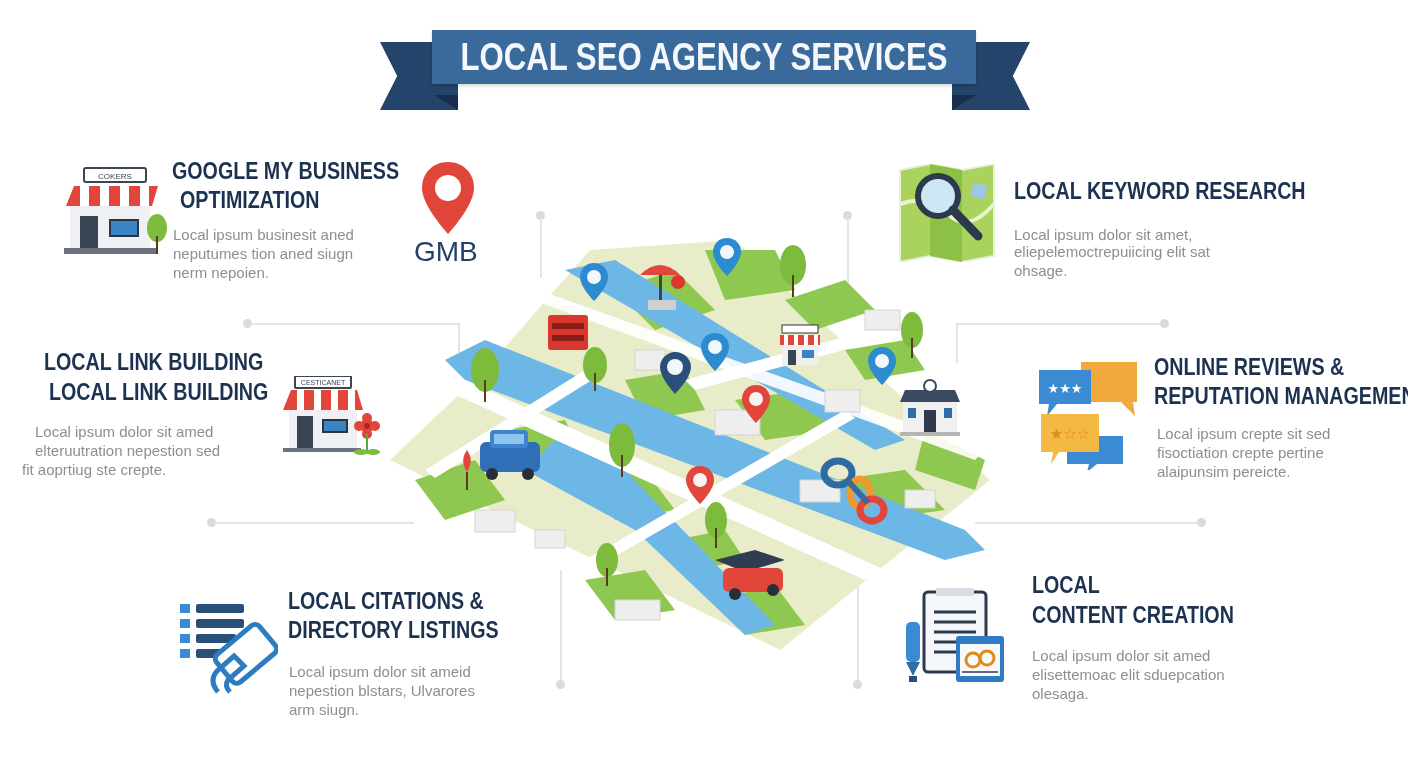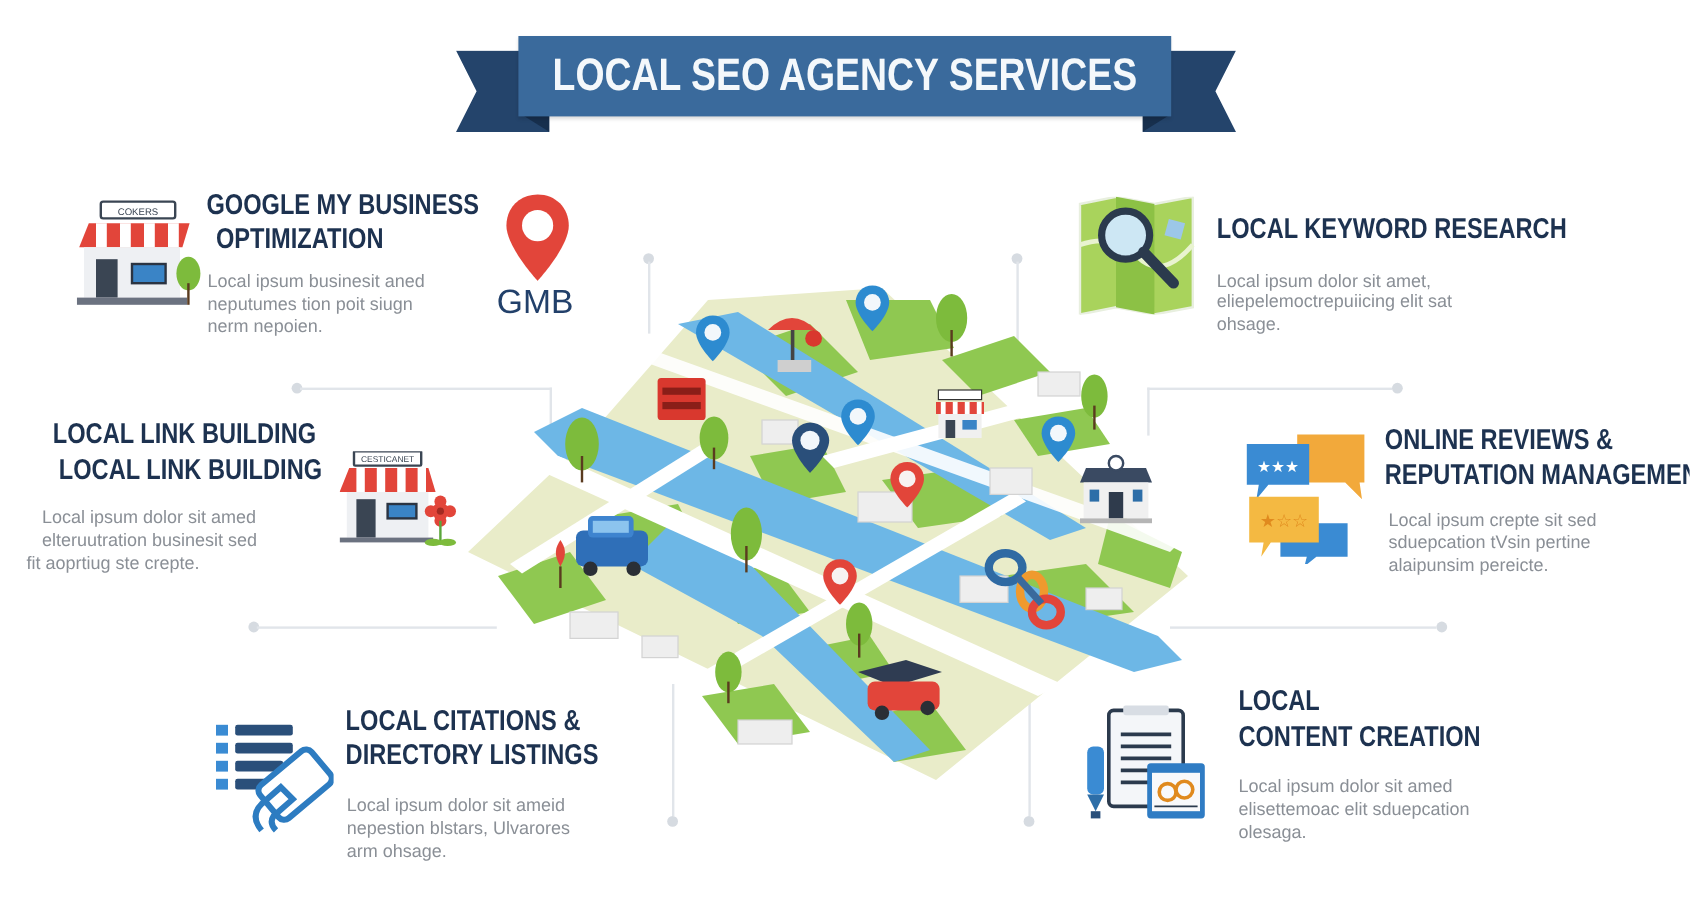--- a/index.html
+++ b/index.html
@@ -5,21 +5,21 @@
   html, body { margin:0; padding:0; background:#ffffff; }
   body { width:1408px; height:768px; position:relative; overflow:hidden; font-family:"Liberation Sans", sans-serif; }
   .abs { position:absolute; }
   
   .ribbon-tail { position:absolute; top:42px; width:78px; height:68px; background:#24446b; }
   .ribbon-tail.left { left:380px; clip-path:polygon(0 0,100% 0,100% 100%,0 100%,22% 50%); }
   .ribbon-tail.right { left:952px; width:78px; clip-path:polygon(0 0,100% 0,78% 50%,100% 100%,0 100%); }
   .ribbon-fold { position:absolute; top:95px; width:24px; height:15px; background:#172f4d; }
   .ribbon-fold.left { left:434px; clip-path:polygon(0 0,100% 0,100% 100%); }
   .ribbon-fold.right { left:952px; clip-path:polygon(0 0,100% 0,0 100%); }
-  .ribbon-main { position:absolute; left:432px; top:30px; width:544px; height:67px; background:#3a6a9c; display:flex; align-items:center; justify-content:center; box-shadow:0 2px 3px rgba(0,0,0,.15);text-align:center; }
+  .ribbon-main { position:absolute; left:432px; top:30px; width:544px; height:54px; background:#3a6a9c; display:flex; align-items:center; justify-content:center; box-shadow:0 2px 3px rgba(0,0,0,.15);text-align:center; }
   .ribbon-title { color:#f4f8fb; font-family:"Liberation Sans", sans-serif; font-weight:bold; font-size:38px; letter-spacing:0px; transform:scaleX(0.82); white-space:nowrap; }
   
   .svc-title { position:absolute; color:#1d3250; font-weight:bold; font-size:24px; line-height:29px; transform-origin:left top; transform:scaleX(0.82); white-space:nowrap; }
   .svc-desc { position:absolute; color:#8a8f96; font-size:15px; line-height:19px; white-space:nowrap; }
   .line-h { position:absolute; height:2px; background:#e1e5ea; }
   .line-v { position:absolute; width:2px; background:#e1e5ea; }
   .dot { position:absolute; width:9px; height:9px; border-radius:50%; background:#d6dbe1; }
   .gmb { position:absolute; left:414px; top:236px; color:#22406a; font-size:28px; font-weight:normal; }
   svg { display:block; }
 </style>
@@ -230,36 +230,36 @@
       <rect x="16" y="50" width="18" height="32" fill="#3a4553"></rect>
       <rect x="46" y="54" width="28" height="16" fill="#3a84c6" stroke="#2b3442" stroke-width="2"></rect>
       <rect x="0" y="82" width="92" height="6" fill="#6b7280"></rect>
       <ellipse cx="93" cy="62" rx="10" ry="14" fill="#7dbb3c"></ellipse>
       <rect x="92" y="70" width="2" height="18" fill="#5a3b1f"></rect>
     </svg>
   </div>
   <div class="svc-title" style="left:172px;top:156px">GOOGLE MY BUSINESS</div>
   <div class="svc-title" style="left:180px;top:185px">OPTIMIZATION</div>
   <div class="svc-desc" style="left:173px;top:225px">Local ipsum businesit aned</div>
-  <div class="svc-desc" style="left:173px;top:244px">neputumes tion poit siugn</div>
+  <div class="svc-desc" style="left:173px;top:244px">neputumes tion aned siugn</div>
   <div class="svc-desc" style="left:173px;top:263px">nerm nepoien.</div>
   <div class="abs" style="left:420px;top:160px;width:56px;height:76px">
     <svg width="56" height="76" viewBox="0 0 56 76">
       <path d="M28,2 C43,2 54,13 54,28 C54,46 28,74 28,74 C28,74 2,46 2,28 C2,13 13,2 28,2Z" fill="#e2453a"></path>
       <circle cx="28" cy="28" r="13" fill="#ffffff"></circle>
     </svg>
   </div>
   <div class="gmb">GMB</div>
 </div>
 
 <div>
   <div class="svc-title" style="left:44px;top:347px">LOCAL LINK BUILDING</div>
   <div class="svc-title" style="left:49px;top:377px">LOCAL LINK BUILDING</div>
   <div class="svc-desc" style="left:35px;top:422px">Local ipsum dolor sit amed</div>
-  <div class="svc-desc" style="left:35px;top:441px">elteruutration businesit sed</div>
+  <div class="svc-desc" style="left:35px;top:441px">elteruutration nepestion sed</div>
   <div class="svc-desc" style="left:22px;top:460px">fit aoprtiug ste crepte.</div>
   <div class="abs" style="left:283px;top:376px;width:100px;height:84px">
     <svg width="100" height="84" viewBox="0 0 100 84">
       <rect x="12" y="0" width="56" height="12" fill="#fff" stroke="#3a4553" stroke-width="2" rx="1"></rect>
       <text x="40" y="9" font-size="7" text-anchor="middle" fill="#3a4553" font-family="Liberation Sans, sans-serif">CESTICANET</text>
       <path d="M0,34 L8,14 L74,14 L80,34 Z" fill="#e2453a"></path>
       <rect x="14" y="14" width="7" height="20" fill="#fff"></rect>
         <rect x="31" y="14" width="7" height="20" fill="#fff"></rect>
         <rect x="48" y="14" width="7" height="20" fill="#fff"></rect>
         <rect x="65" y="14" width="7" height="20" fill="#fff"></rect>
@@ -294,21 +294,21 @@
       <g transform="rotate(-40 65 55)">
         <rect x="40" y="38" width="56" height="36" rx="6" fill="#fff" stroke="#2d7cc1" stroke-width="5"></rect>
       </g>
       <path d="M40,92 Q30,80 40,70 L56,56 L66,66 L50,80 Q46,86 52,92" fill="none" stroke="#2d7cc1" stroke-width="5"></path>
     </svg>
   </div>
   <div class="svc-title" style="left:288px;top:586px">LOCAL CITATIONS &amp;</div>
   <div class="svc-title" style="left:288px;top:615px">DIRECTORY LISTINGS</div>
   <div class="svc-desc" style="left:289px;top:662px">Local ipsum dolor sit ameid</div>
   <div class="svc-desc" style="left:289px;top:681px">nepestion blstars, Ulvarores</div>
-  <div class="svc-desc" style="left:289px;top:700px">arm ohsage.</div>
+  <div class="svc-desc" style="left:289px;top:700px">arm siugn.</div>
 </div>
 
 <div>
   <div class="abs" style="left:898px;top:164px;width:98px;height:98px">
     <svg width="98" height="98" viewBox="0 0 98 98">
       <polygon points="2,6 32,0 64,6 96,0 96,92 64,98 32,92 2,98" fill="#a9d35c" stroke="#e8efdf" stroke-width="2"></polygon>
       <polygon points="32,0 64,6 64,98 32,92" fill="#8cc145"></polygon>
       <path d="M2,40 Q30,30 50,50 T96,40" fill="none" stroke="#e9f3d0" stroke-width="4"></path>
       <rect x="74" y="20" width="14" height="14" fill="#9cc7e8" transform="rotate(15 81 27)"></rect>
       <circle cx="40" cy="32" r="20" fill="#cde7f4" stroke="#2b3a4d" stroke-width="6"></circle>
@@ -328,21 +328,21 @@
       <path d="M2,10 H54 V44 H20 L10,56 L12,44 H2 Z" fill="#3a8bd3"></path>
       <text x="28" y="33" font-size="13" text-anchor="middle" fill="#fff" font-family="DejaVu Sans, sans-serif">★★★</text>
       <path d="M30,76 H86 V104 H60 L50,112 L52,104 H30 Z" fill="#3a8bd3"></path>
       <path d="M4,54 H62 V92 H22 L14,104 L16,92 H4 Z" fill="#f4b942"></path>
       <text x="33" y="79" font-size="15" text-anchor="middle" fill="#e08a1e" font-family="DejaVu Sans, sans-serif">★☆☆</text>
     </svg>
   </div>
   <div class="svc-title" style="left:1154px;top:352px">ONLINE REVIEWS &amp;</div>
   <div class="svc-title" style="left:1154px;top:381px">REPUTATION MANAGEMENT</div>
   <div class="svc-desc" style="left:1157px;top:424px">Local ipsum crepte sit sed</div>
-  <div class="svc-desc" style="left:1157px;top:443px">sduepcation tVsin pertine</div>
+  <div class="svc-desc" style="left:1157px;top:443px">fisoctiation crepte pertine</div>
   <div class="svc-desc" style="left:1157px;top:462px">alaipunsim pereicte.</div>
 </div>
 
 <div>
   <div class="abs" style="left:902px;top:586px;width:106px;height:104px">
     <svg width="106" height="104" viewBox="0 0 106 104">
       <rect x="22" y="6" width="62" height="80" rx="4" fill="#f4f6f9" stroke="#2b3a4d" stroke-width="3"></rect>
       <rect x="34" y="2" width="38" height="8" rx="2" fill="#d8dde4"></rect>
       <line x1="32" y1="26" x2="74" y2="26" stroke="#2b3a4d" stroke-width="3"></line>
       <line x1="32" y1="36" x2="74" y2="36" stroke="#2b3a4d" stroke-width="3"></line>

